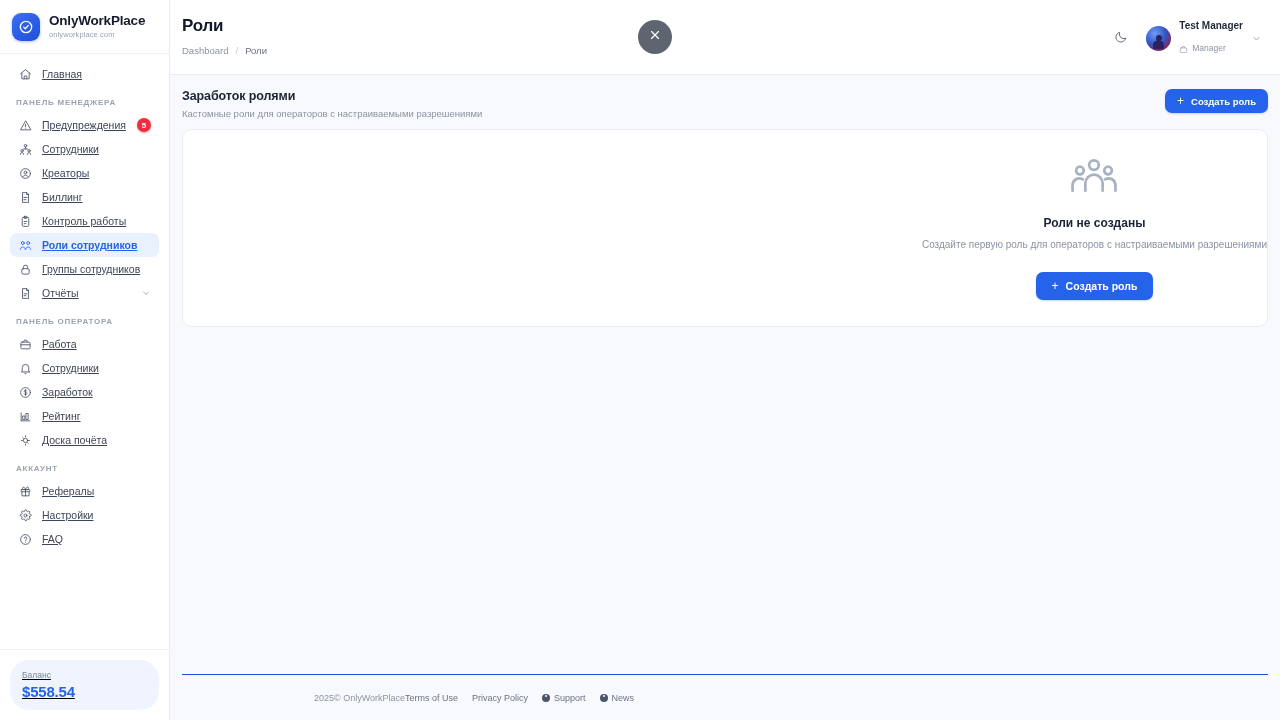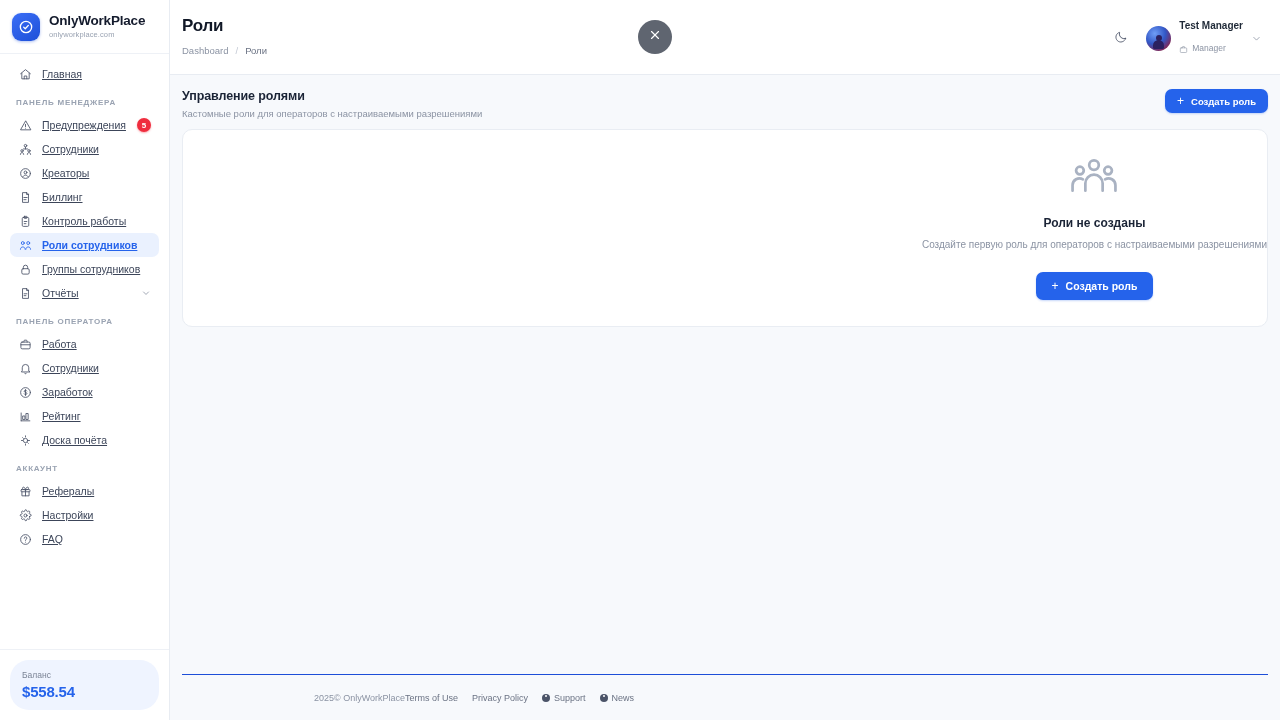--- a/index.html
+++ b/index.html
@@ -66,20 +66,21 @@
     padding: 0 4px;
     box-shadow: 0 1px 2px rgba(239,45,62,.4);
   }
   .nav-chevron { margin-left: auto; display: flex; }
   .nav-chevron svg { width: 10px; height: 10px; stroke: #7b8496; stroke-width: 1.7; fill: none; stroke-linecap: round; stroke-linejoin: round; }
 
   .balance-wrap { padding: 10px; border-top: 1px solid #eef1f6; }
   .balance-card {
     background: #eff4ff; border-radius: 19px;
     padding: 10px 12px;
+    text-decoration: underline;
   }
   .balance-label { font-size: 8.5px; color: #7b8496; margin-bottom: 3px; }
   .balance-value { font-size: 15px; font-weight: 700; color: #2563eb; letter-spacing: -.2px; }
 
   
   .main { flex: 1 1 auto; display: flex; flex-direction: column; background: #f7f9fc; min-width: 0; }
 
   .topbar {
     height: 75px; background: #fff;
     border-bottom: 1px solid #e8ecf2;
@@ -470,21 +471,21 @@
               </svg>
           </span>
         </div>
       </div>
     </header>
 
     <div class="content">
 
       <div class="section-head">
         <div>
-          <div class="section-title">Управление ролями</div>
+          <div class="section-title">Заработок ролями</div>
           <div class="section-sub">Кастомные роли для операторов с настраиваемыми разрешениями</div>
         </div>
         <button class="btn-primary">
           <span class="plus">+</span>
           <span>Создать роль</span>
         </button>
       </div>
 
       <div class="card">
         <div class="empty">

